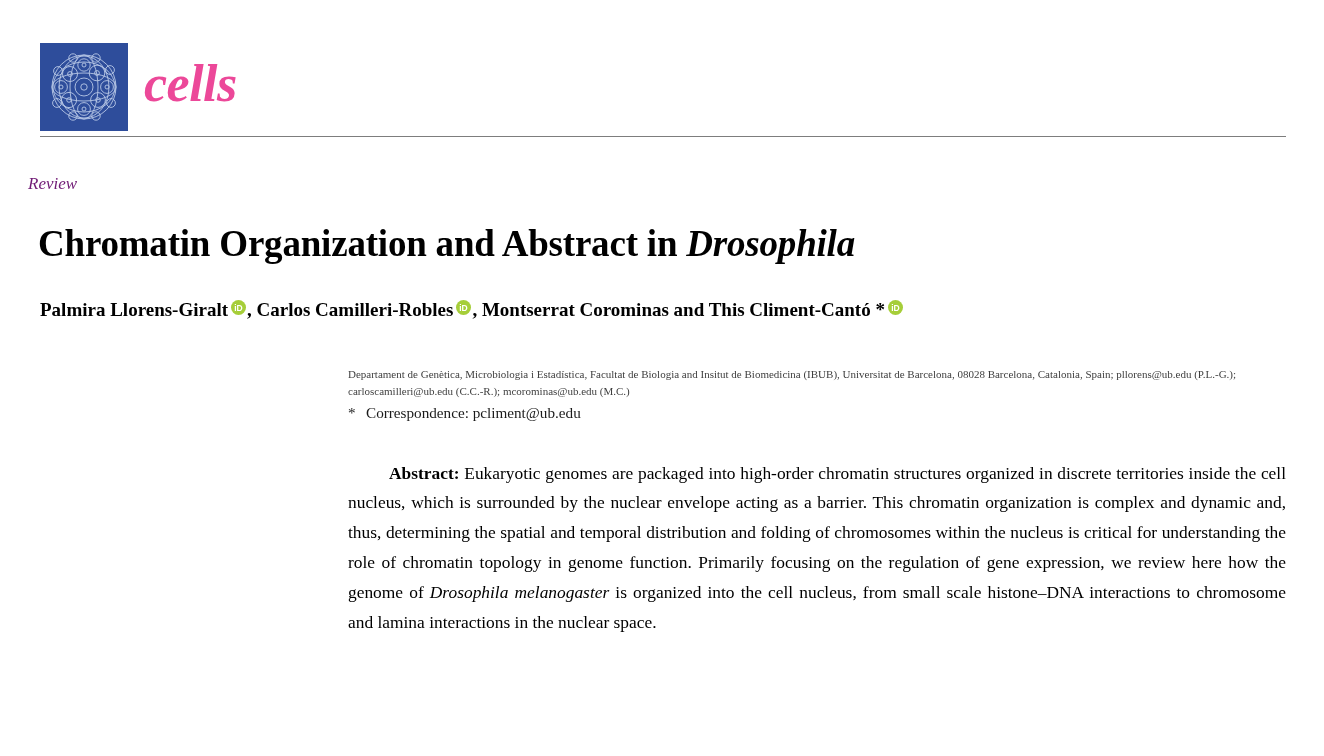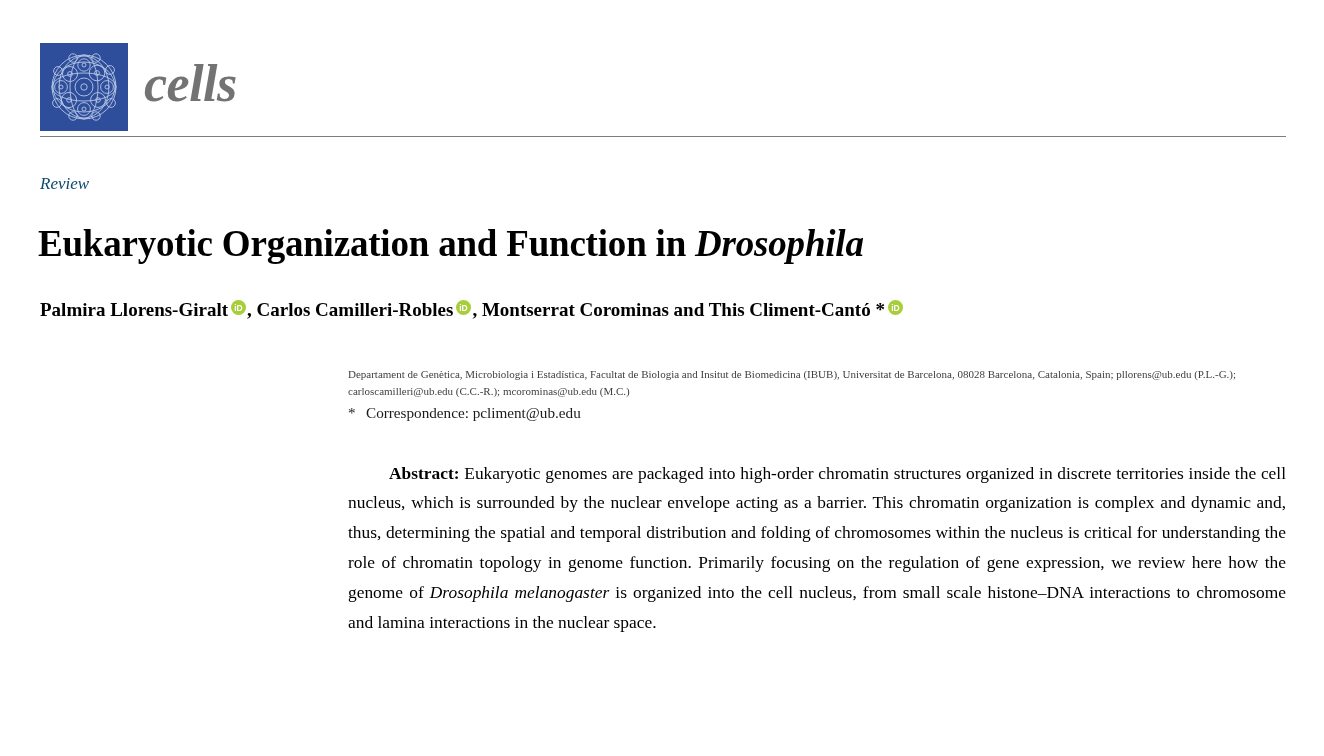--- a/index.html
+++ b/index.html
@@ -45,21 +45,21 @@
     overflow: hidden;
   }
   .journal-mark svg { display: block; }
   .journal-wordmark {
     margin-left: 16px;
     font-family: "Liberation Serif", "DejaVu Serif", serif;
     font-style: italic;
     font-weight: bold;
     font-size: 52px;
     line-height: 1;
-    color: #737373;
+    color: #ec4899;
     letter-spacing: -0.5px;
     padding-bottom: 6px;
   }
 
   .publisher-mark {
     position: absolute;
     right: 0;
     top: 6px;
     width: 112px;
     height: 74px;
@@ -71,26 +71,26 @@
     left: 40px;
     top: 136px;
     width: 1246px;
     height: 0;
     border-top: 1.4px solid #7d7d7d;
   }
 
   
   .article-type {
     position: absolute;
-    left: 40px;
+    left: 28px;
     top: 175px;
     font-style: italic;
     font-size: 17px;
     line-height: 1.1;
-    color: #0c4a6e;
+    color: #701a75;
   }
   .article-title {
     position: absolute;
     left: 38px;
     top: 198px;
     width: 1150px;
     font-weight: bold;
     font-size: 37px;
     line-height: 1.15;
     letter-spacing: -0.2px;
@@ -208,21 +208,21 @@
       <div class="journal-wordmark">cells</div>
     </div>
 
   </div>
 
   <div class="header-rule"></div>
 
   <div class="article-type">Review</div>
 
   <h1 class="article-title">
-    <span>Eukaryotic Organization and Function in </span><em>Drosophila</em>
+    <span>Chromatin Organization and Abstract in </span><em>Drosophila</em>
   </h1>
 
   <div class="author-line">
     <span>Palmira Llorens-Giralt</span><span class="orcid"><svg width="15" height="15" viewBox="0 0 15 15" aria-hidden="true">
           <circle cx="7.5" cy="7.5" r="7.5" fill="#a6ce39"></circle>
           <text x="7.5" y="11" text-anchor="middle" font-family="Liberation Sans, sans-serif" font-size="8.5" font-weight="bold" fill="#ffffff">iD</text>
         </svg></span><span>, </span><span>Carlos Camilleri-Robles</span><span class="orcid"><svg width="15" height="15" viewBox="0 0 15 15" aria-hidden="true">
           <circle cx="7.5" cy="7.5" r="7.5" fill="#a6ce39"></circle>
           <text x="7.5" y="11" text-anchor="middle" font-family="Liberation Sans, sans-serif" font-size="8.5" font-weight="bold" fill="#ffffff">iD</text>
         </svg></span><span>, </span><span>Montserrat Corominas</span><span> and </span><span>This Climent-Cantó *</span><span class="orcid"><svg width="15" height="15" viewBox="0 0 15 15" aria-hidden="true">

